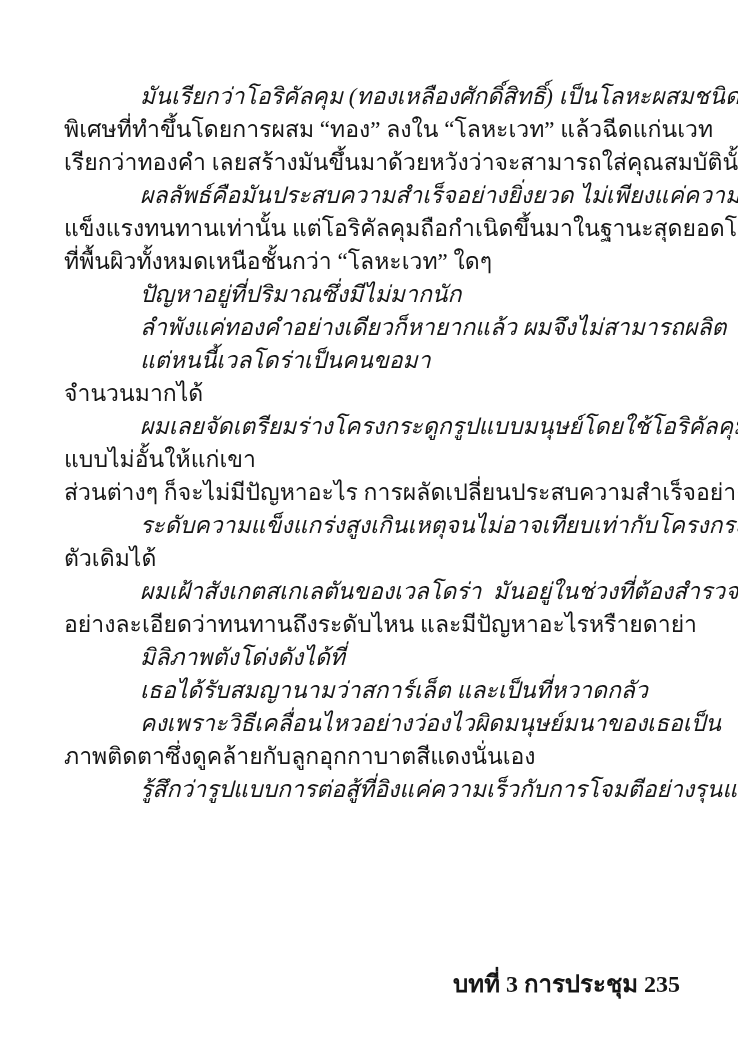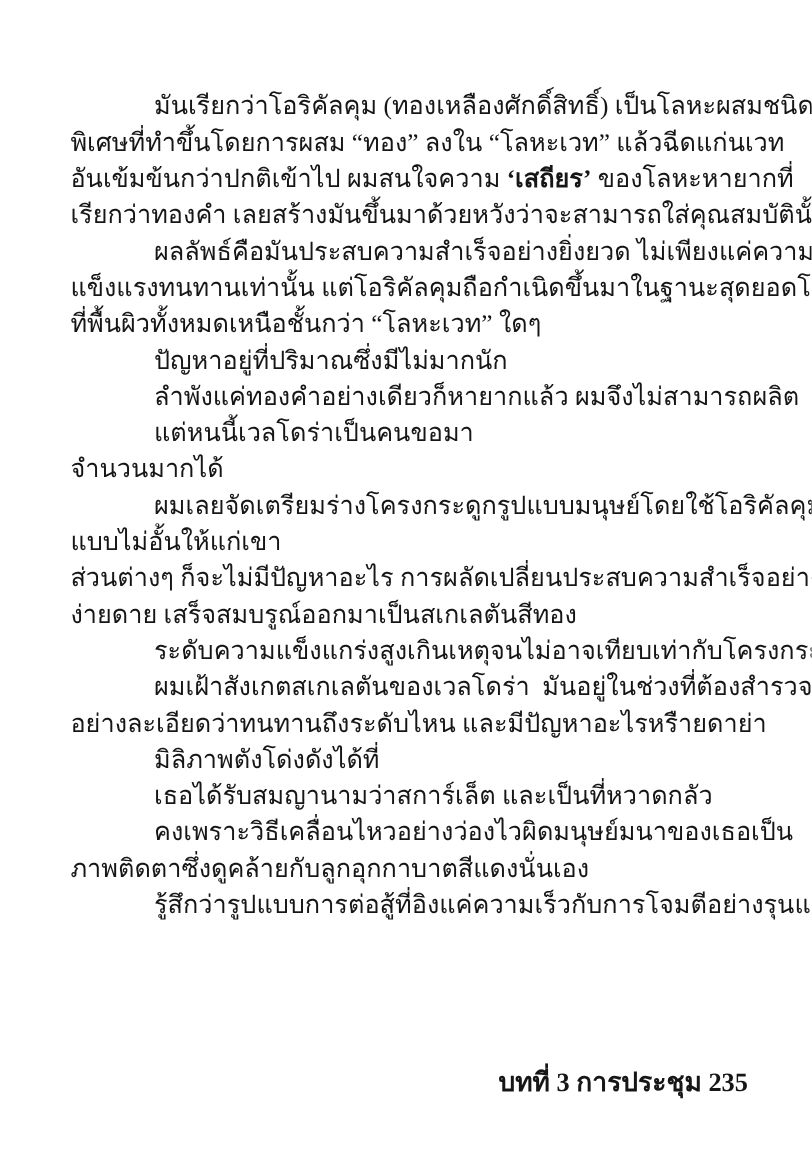--- a/index.html
+++ b/index.html
@@ -23,20 +23,21 @@
     width: 616px;
     font-size: 23px;
     line-height: 33px;
   }
   .line {
     height: 33px;
     white-space: pre;
   }
   .line.indent {
     padding-left: 76px;
+    font-style: italic;
   }
   .bold {
     font-weight: 700;
   }
   .footer {
     position: absolute;
     top: 948px;
     right: 58px;
     font-size: 24px;
     font-weight: 700;
@@ -44,34 +45,33 @@
     margin-top: 16px;
   }
 </style>
 </head>
 <body>
 
 <div class="page">
   <div class="text-block">
       <div class="line indent"><span>มันเรียกว่าโอริคัลคุม (ทองเหลืองศักดิ์สิทธิ์) เป็นโลหะผสมชนิด</span></div>
       <div class="line"><span>พิเศษที่ทำขึ้นโดยการผสม “ทอง” ลงใน “โลหะเวท” แล้วฉีดแก่นเวท</span></div>
-      <div class="line"><span>อันเข้มข้นกว่าปกติเข้าไป ผมสนใจความ </span><span class="bold">‘เสถียร’</span><span> ของโลหะหายากที่</span></div>
       <div class="line"><span>เรียกว่าทองคำ เลยสร้างมันขึ้นมาด้วยหวังว่าจะสามารถใส่คุณสมบัตินั้นใน</span></div>
       <div class="line indent"><span>ผลลัพธ์คือมันประสบความสำเร็จอย่างยิ่งยวด ไม่เพียงแค่ความ</span></div>
       <div class="line"><span>แข็งแรงทนทานเท่านั้น แต่โอริคัลคุมถือกำเนิดขึ้นมาในฐานะสุดยอดโลหะ</span></div>
       <div class="line"><span>ที่พื้นผิวทั้งหมดเหนือชั้นกว่า “โลหะเวท” ใดๆ</span></div>
       <div class="line indent"><span>ปัญหาอยู่ที่ปริมาณซึ่งมีไม่มากนัก</span></div>
       <div class="line indent"><span>ลำพังแค่ทองคำอย่างเดียวก็หายากแล้ว ผมจึงไม่สามารถผลิต</span></div>
       <div class="line indent"><span>แต่หนนี้เวลโดร่าเป็นคนขอมา</span></div>
       <div class="line"><span>จำนวนมากได้</span></div>
       <div class="line indent"><span>ผมเลยจัดเตรียมร่างโครงกระดูกรูปแบบมนุษย์โดยใช้โอริคัลคุม</span></div>
       <div class="line"><span>แบบไม่อั้นให้แก่เขา</span></div>
       <div class="line"><span>ส่วนต่างๆ ก็จะไม่มีปัญหาอะไร การผลัดเปลี่ยนประสบความสำเร็จอย่าง</span></div>
-      <div class="line"><span>ง่ายดาย เสร็จสมบรูณ์ออกมาเป็นสเกเลตันสีทอง</span></div>
       <div class="line indent"><span>ระดับความแข็งแกร่งสูงเกินเหตุจนไม่อาจเทียบเท่ากับโครงกระดูก</span></div>
+      <div class="line"><span>ตัวเดิมได้</span></div>
       <div class="line indent"><span>ผมเฝ้าสังเกตสเกเลตันของเวลโดร่า  มันอยู่ในช่วงที่ต้องสำรวจ</span></div>
       <div class="line"><span>อย่างละเอียดว่าทนทานถึงระดับไหน และมีปัญหาอะไรหรืายดาย่า</span></div>
       <div class="line indent"><span>มิลิภาพตังโด่งดังได้ที่</span></div>
       <div class="line indent"><span>เธอได้รับสมญานามว่าสการ์เล็ต และเป็นที่หวาดกลัว</span></div>
       <div class="line indent"><span>คงเพราะวิธีเคลื่อนไหวอย่างว่องไวผิดมนุษย์มนาของเธอเป็น</span></div>
       <div class="line"><span>ภาพติดตาซึ่งดูคล้ายกับลูกอุกกาบาตสีแดงนั่นเอง</span></div>
       <div class="line indent"><span>รู้สึกว่ารูปแบบการต่อสู้ที่อิงแค่ความเร็วกับการโจมตีอย่างรุนแรง</span></div>
     </div>
   <div class="footer">บทที่ 3 การประชุม 235</div>
 </div>

